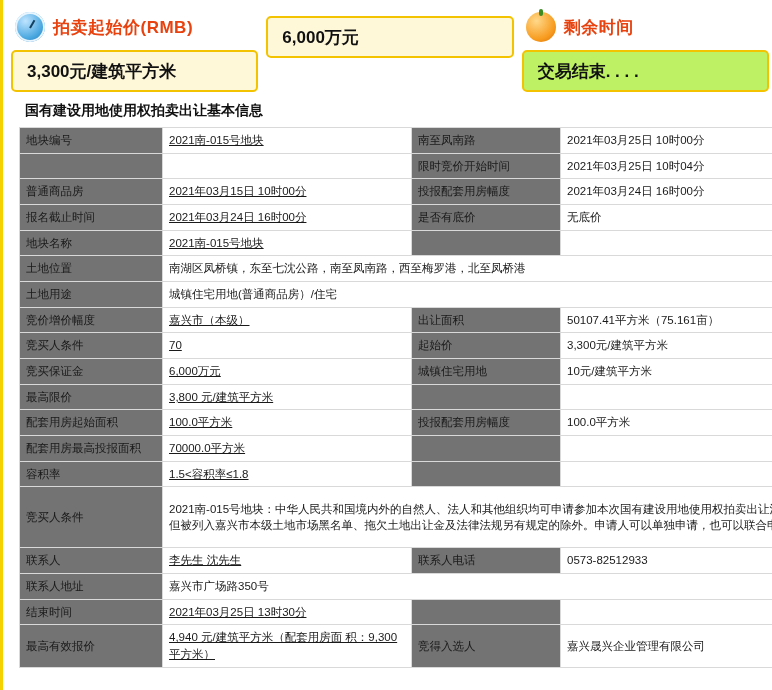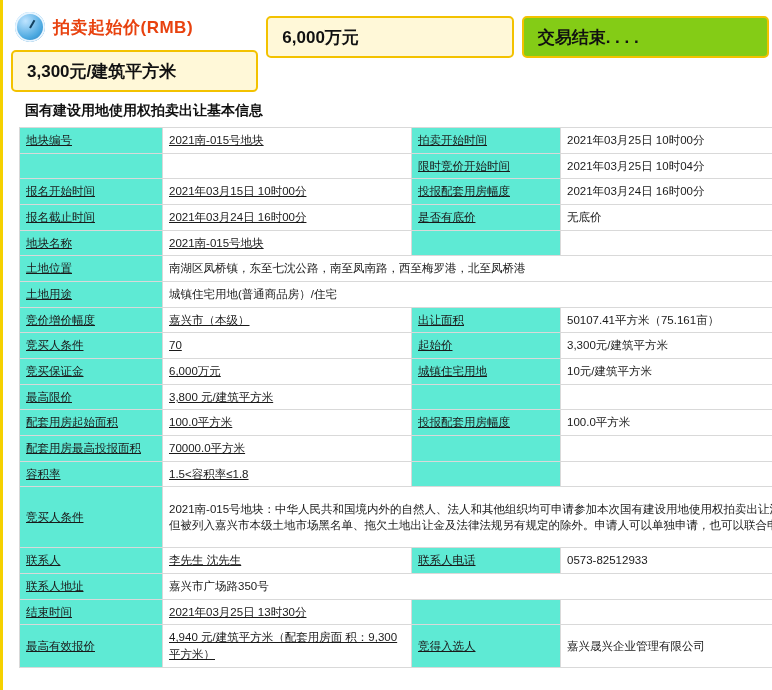--- a/index.html
+++ b/index.html
@@ -17,21 +17,21 @@
   .banner{display:flex;padding:10px 6px 4px 8px;gap:8px;}
   .bcol{flex:1;display:flex;flex-direction:column;}
   .bhead{display:flex;align-items:center;gap:8px;height:34px;padding-left:4px;}
   .bicon{width:30px;height:30px;flex:0 0 30px;position:relative;}
   .btitle{font-size:17px;font-weight:bold;color:#e8420f;letter-spacing:.5px;white-space:nowrap;}
   .bbox{
     margin-top:6px;height:42px;border:2px solid #f3c200;border-radius:5px;
     background:#fff8d8;display:flex;align-items:center;padding-left:14px;
     font-size:17px;font-weight:bold;color:#111;white-space:nowrap;box-sizing:border-box;
   }
-  .bbox.plain{background:#84cc16;}
+  .bbox.plain{background:#bef264;}
 
   
   .ico-clock{border-radius:50%;background:radial-gradient(circle at 35% 30%,#bfe4ff 0%,#4aa8e0 60%,#1f6fae 100%);box-shadow:0 0 0 2px #e8f5ff inset;}
   .ico-clock:after{content:"";position:absolute;left:14px;top:7px;width:2px;height:9px;background:#13405f;transform-origin:bottom center;transform:rotate(30deg);}
   .ico-money{border-radius:50%;background:radial-gradient(circle at 35% 30%,#ffe9a8 0%,#f6b93b 60%,#d88e12 100%);}
   .ico-money:after{content:"¥";position:absolute;left:0;top:0;width:30px;height:30px;line-height:30px;text-align:center;color:#7a4b00;font-weight:bold;font-size:16px;}
   .ico-orange{border-radius:50%;background:radial-gradient(circle at 35% 30%,#ffd98a 0%,#f79b1e 65%,#d96c05 100%);}
   .ico-orange:after{content:"";position:absolute;left:13px;top:-3px;width:4px;height:7px;background:#3c8c22;border-radius:2px;}
 
   
@@ -41,21 +41,21 @@
   table.info{border-collapse:collapse;width:740px;margin-left:16px;table-layout:fixed;}
   table.info td{
     border:1px solid #d9d9d9;
     padding:4px 6px;
     font-size:11.5px;
     color:#1a1a1a;
     vertical-align:middle;
     line-height:1.45;
     word-break:break-all;
   }
-  td.lbl{background:#5eead4;text-decoration:underline;}
+  td.lbl{background:#737373;}
   .c1{width:130px;}
   .c2{width:236px;text-decoration:underline;}
   .c3{width:136px;}
   .c4{width:238px;}
   .cond{line-height:1.5;}
   .tall{height:52px;}
 </style>
 </head>
 <body>
 
@@ -69,43 +69,47 @@
         <span class="btitle">拍卖起始价(RMB)</span>
       </div>
       <div class="bbox">3,300元/建筑平方米</div>
     </div>
 
     <div class="bcol">
       <div class="bbox">6,000万元</div>
     </div>
 
     <div class="bcol">
+      <div class="bhead">
+        <span class="bicon ico-orange"></span>
+        <span class="btitle">剩余时间</span>
+      </div>
       <div class="bbox plain">交易结束. . . .</div>
     </div>
 
   </div>
 
   <div class="sect-title">国有建设用地使用权拍卖出让基本信息</div>
 
   <table class="info">
     <tbody>
         <tr>
       <td class="lbl c1">地块编号</td>
       <td class="c2">2021南-015号地块</td>
-      <td class="lbl c3">拍卖开始时间</td>
+      <td class="lbl c3">南至凤南路</td>
       <td class="c4">2021年03月25日  10时00分</td>
     </tr>
     <tr>
       <td class="lbl c1"></td>
       <td class="c2"></td>
       <td class="lbl c3">限时竞价开始时间</td>
       <td class="c4">2021年03月25日  10时04分</td>
     </tr>
     <tr>
-      <td class="lbl c1">报名开始时间</td>
+      <td class="lbl c1">普通商品房</td>
       <td class="c2">2021年03月15日  10时00分</td>
       <td class="lbl c3">投报配套用房幅度</td>
       <td class="c4">2021年03月24日  16时00分</td>
     </tr>
     <tr>
       <td class="lbl c1">报名截止时间</td>
       <td class="c2">2021年03月24日  16时00分</td>
       <td class="lbl c3">是否有底价</td>
       <td class="c4">无底价</td>
     </tr>

